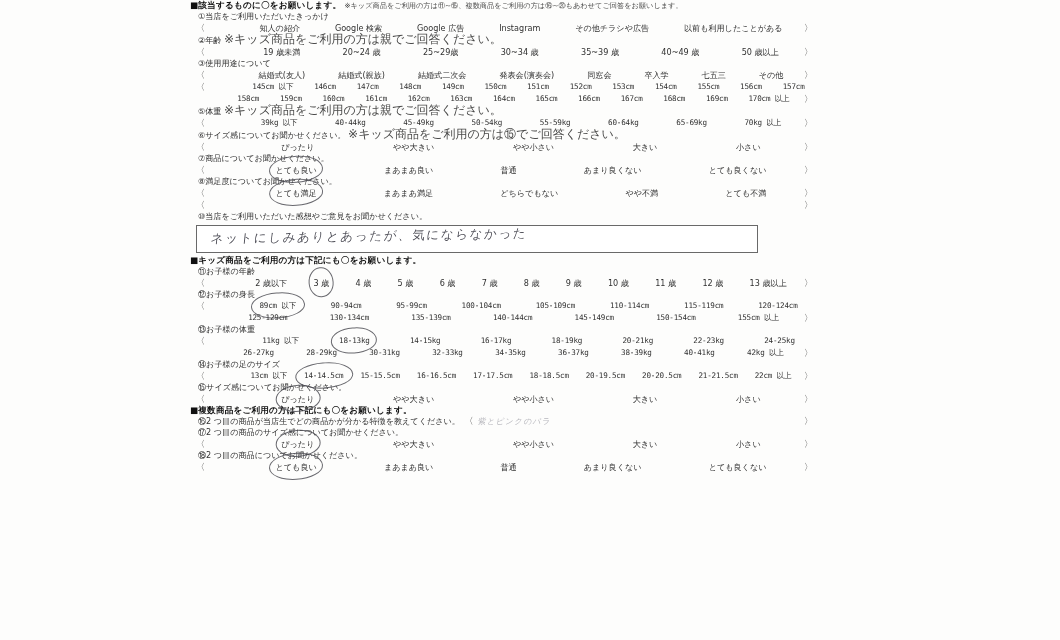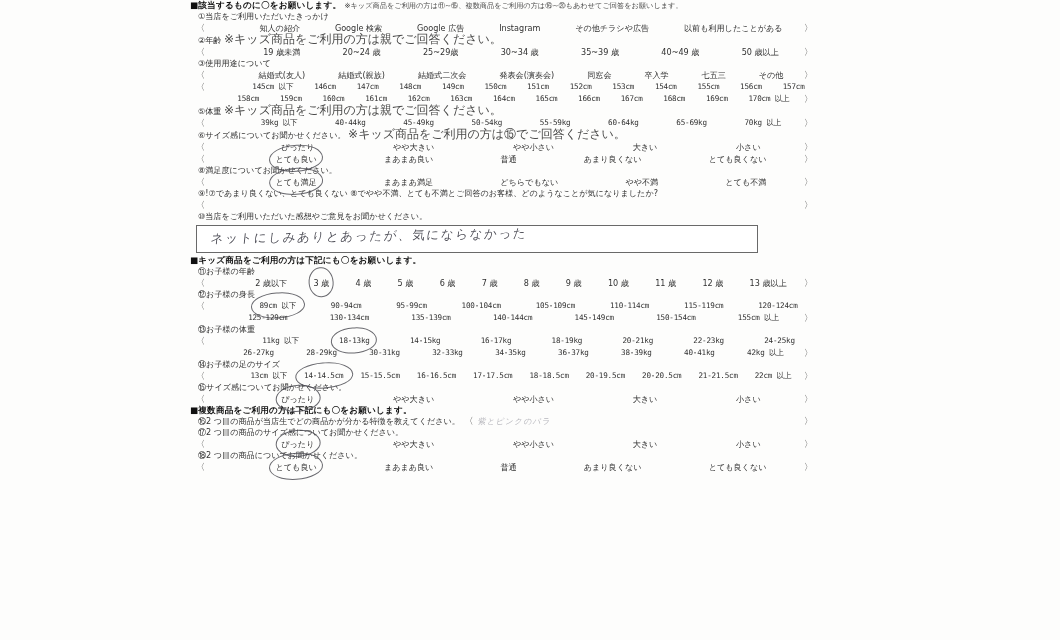--- a/index.html
+++ b/index.html
@@ -266,20 +266,21 @@
       <span class="opts">
         <span class="opt">ぴったり</span>
         <span class="opt">やや大きい</span>
         <span class="opt">やや小さい</span>
         <span class="opt">大きい</span>
         <span class="opt">小さい</span>
       </span>
       <span class="brk brk-right">〉</span>
     </div>
 
+    <div class="q-label">⑦商品についてお聞かせください。</div>
     <div class="opt-row">
       <span class="brk brk-left">〈</span>
       <span class="opts">
         <span class="opt circled">とても良い</span>
         <span class="opt">まあまあ良い</span>
         <span class="opt">普通</span>
         <span class="opt">あまり良くない</span>
         <span class="opt">とても良くない</span>
       </span>
       <span class="brk brk-right">〉</span>
@@ -291,21 +292,20 @@
       <span class="opts">
         <span class="opt circled">とても満足</span>
         <span class="opt">まあまあ満足</span>
         <span class="opt">どちらでもない</span>
         <span class="opt">やや不満</span>
         <span class="opt">とても不満</span>
       </span>
       <span class="brk brk-right">〉</span>
     </div>
 
-    <div class="q-label">⑨!⑦であまり良くない、とても良くない  ⑧でやや不満、とても不満とご回答のお客様、どのようなことが気になりましたか?</div>
     <div class="empty-row">
       <span class="brk brk-left">〈</span>
       <span class="brk brk-right">〉</span>
     </div>
 
     <div class="q-label">⑩当店をご利用いただいた感想やご意見をお聞かせください。</div>
     <div class="sp3"></div>
     <div class="free-box">
       <span class="hand">ネットにしみありとあったが、気にならなかった</span>
     </div>

